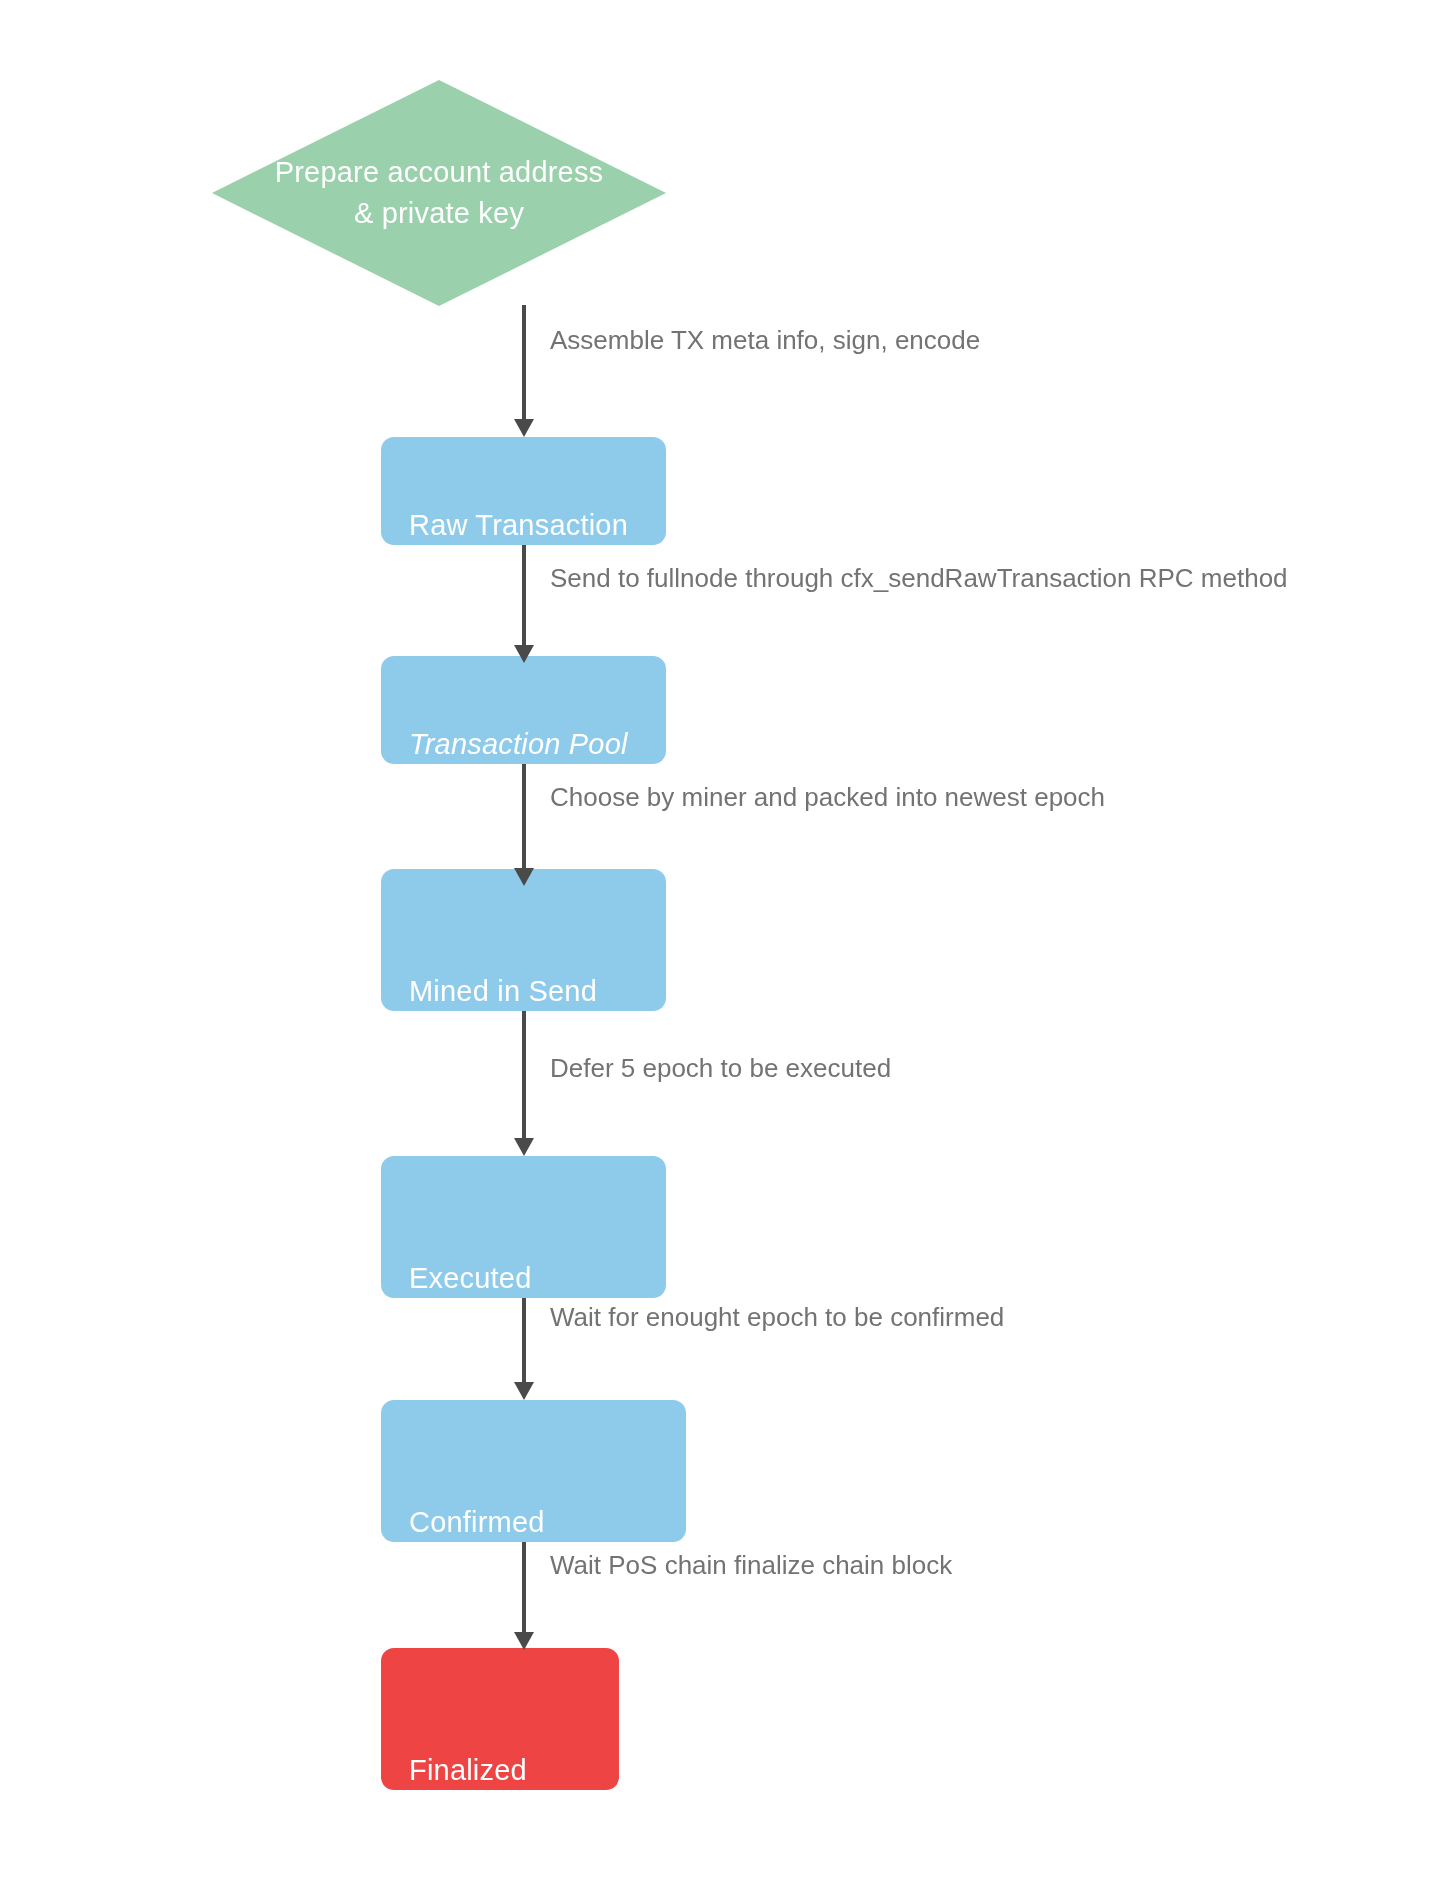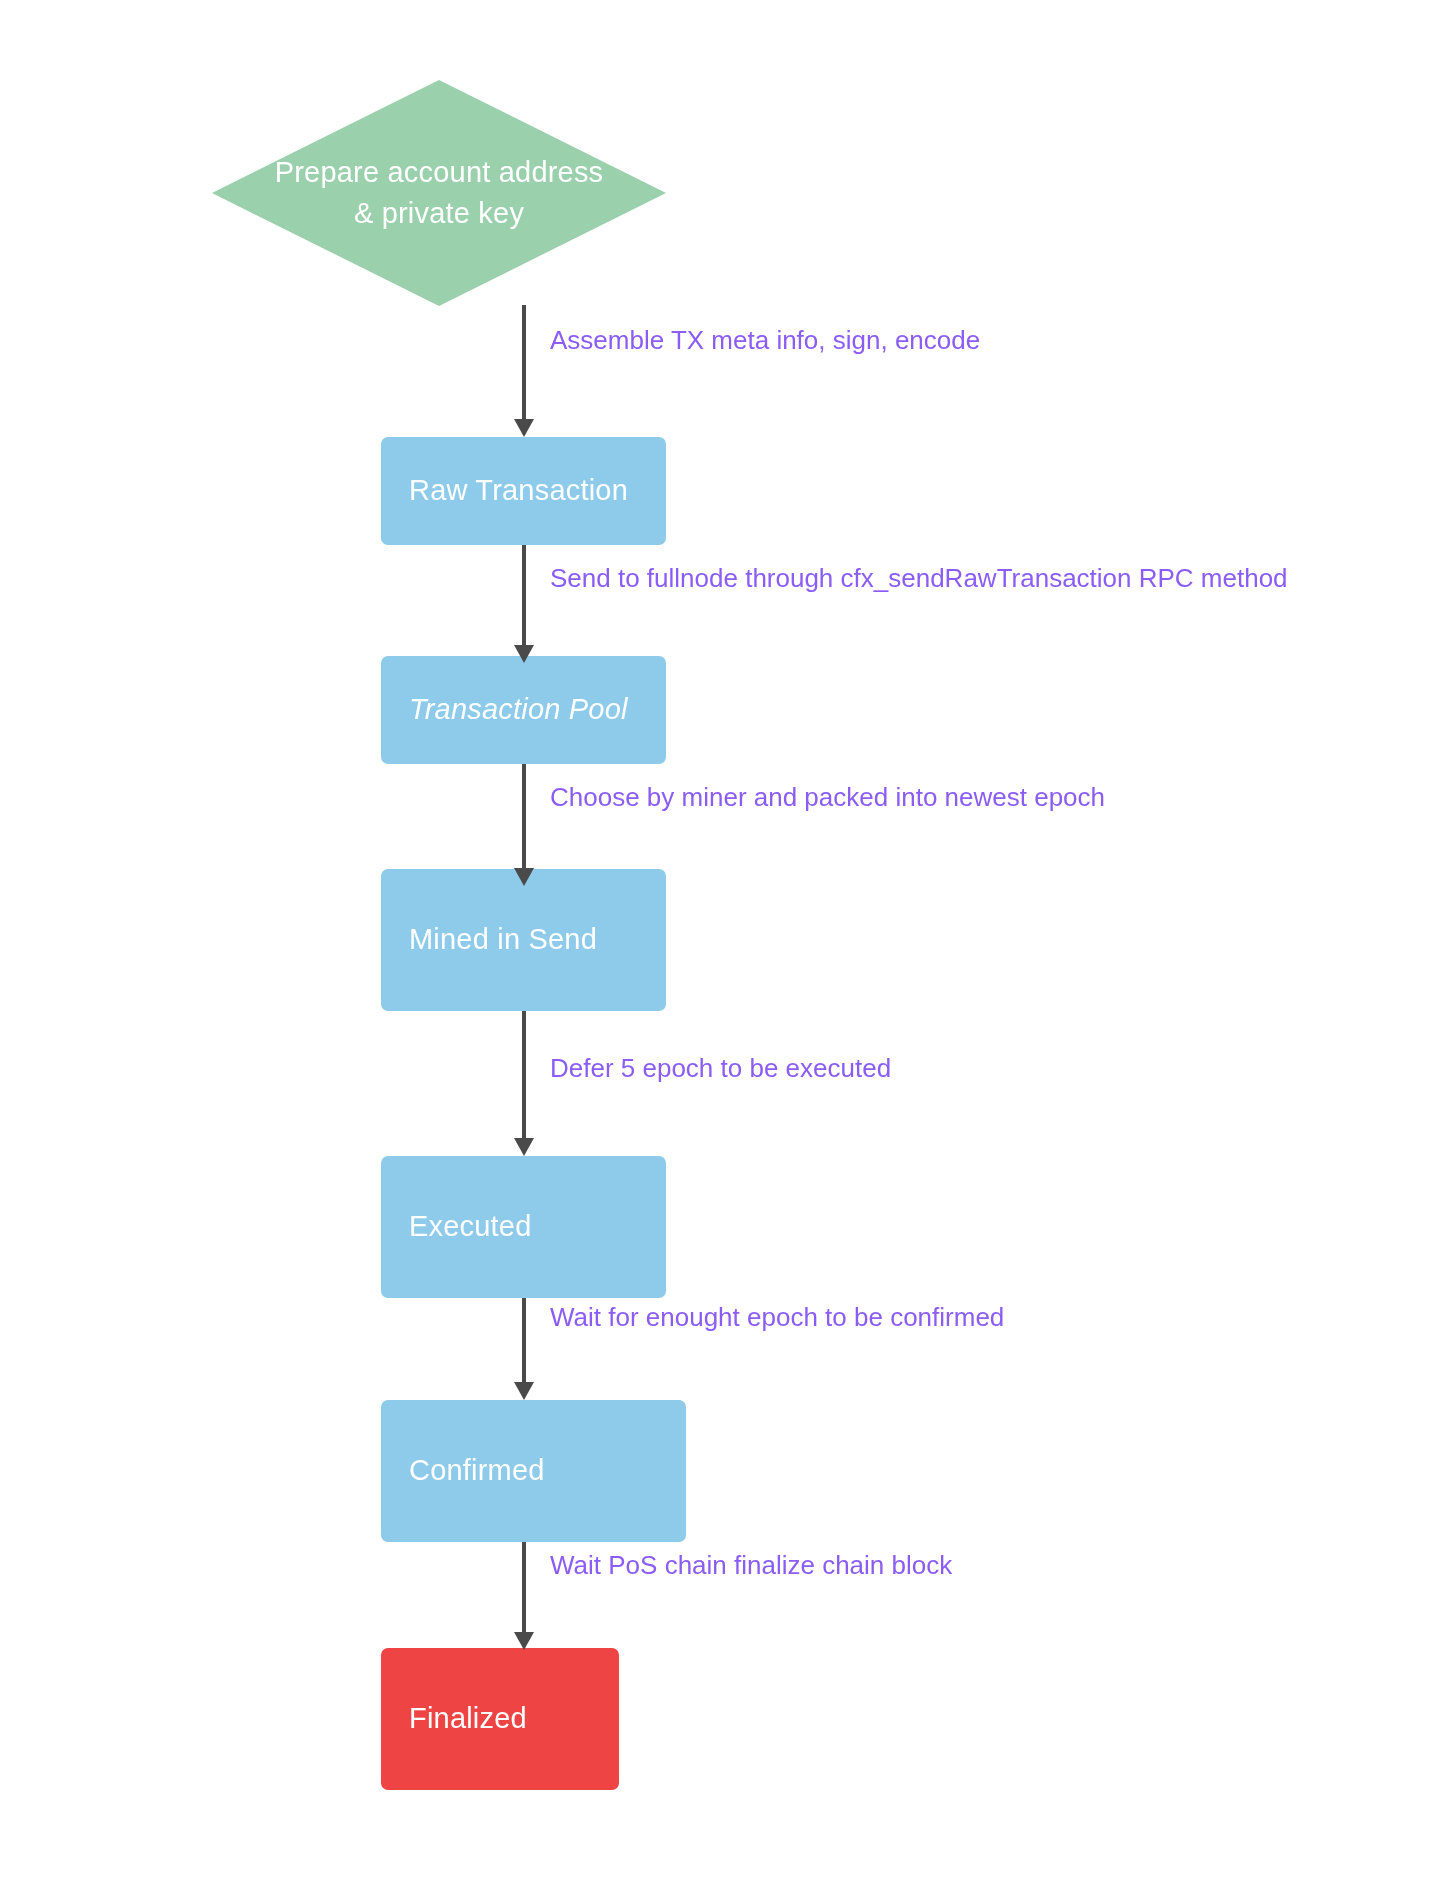--- a/index.html
+++ b/index.html
@@ -25,23 +25,24 @@
     position: absolute;
     box-sizing: border-box;
     display: flex;
     align-items: center;
     color: #ffffff;
     font-size: 29px;
     line-height: 1.35;
     letter-spacing: 0.2px;
   }
   .node-process {
-    border-radius: 7px;
+    border-radius: 13px;
     justify-content: flex-start;
     padding-left: 28px;
+    align-items: flex-end;
   }
   .node-terminal {
     justify-content: center;
     text-align: center;
     background: transparent;
   }
   .diamond-shape {
     position: absolute;
     inset: 0;
     background: #9ad0ac;
@@ -74,21 +75,21 @@
     left: -8px;
     width: 0;
     height: 0;
     border-left: 10px solid transparent;
     border-right: 10px solid transparent;
     border-top: 18px solid #4a4a4a;
   }
   .edge-label {
     position: absolute;
     white-space: nowrap;
-    color: #8b5cf6;
+    color: #737373;
     font-size: 26px;
     line-height: 1.2;
   }
 </style>
 </head>
 <body>
 
 <div id="canvas">
 
   <div class="node node-terminal" style="left:168px; top:80px; width:454px; height:226px;">

